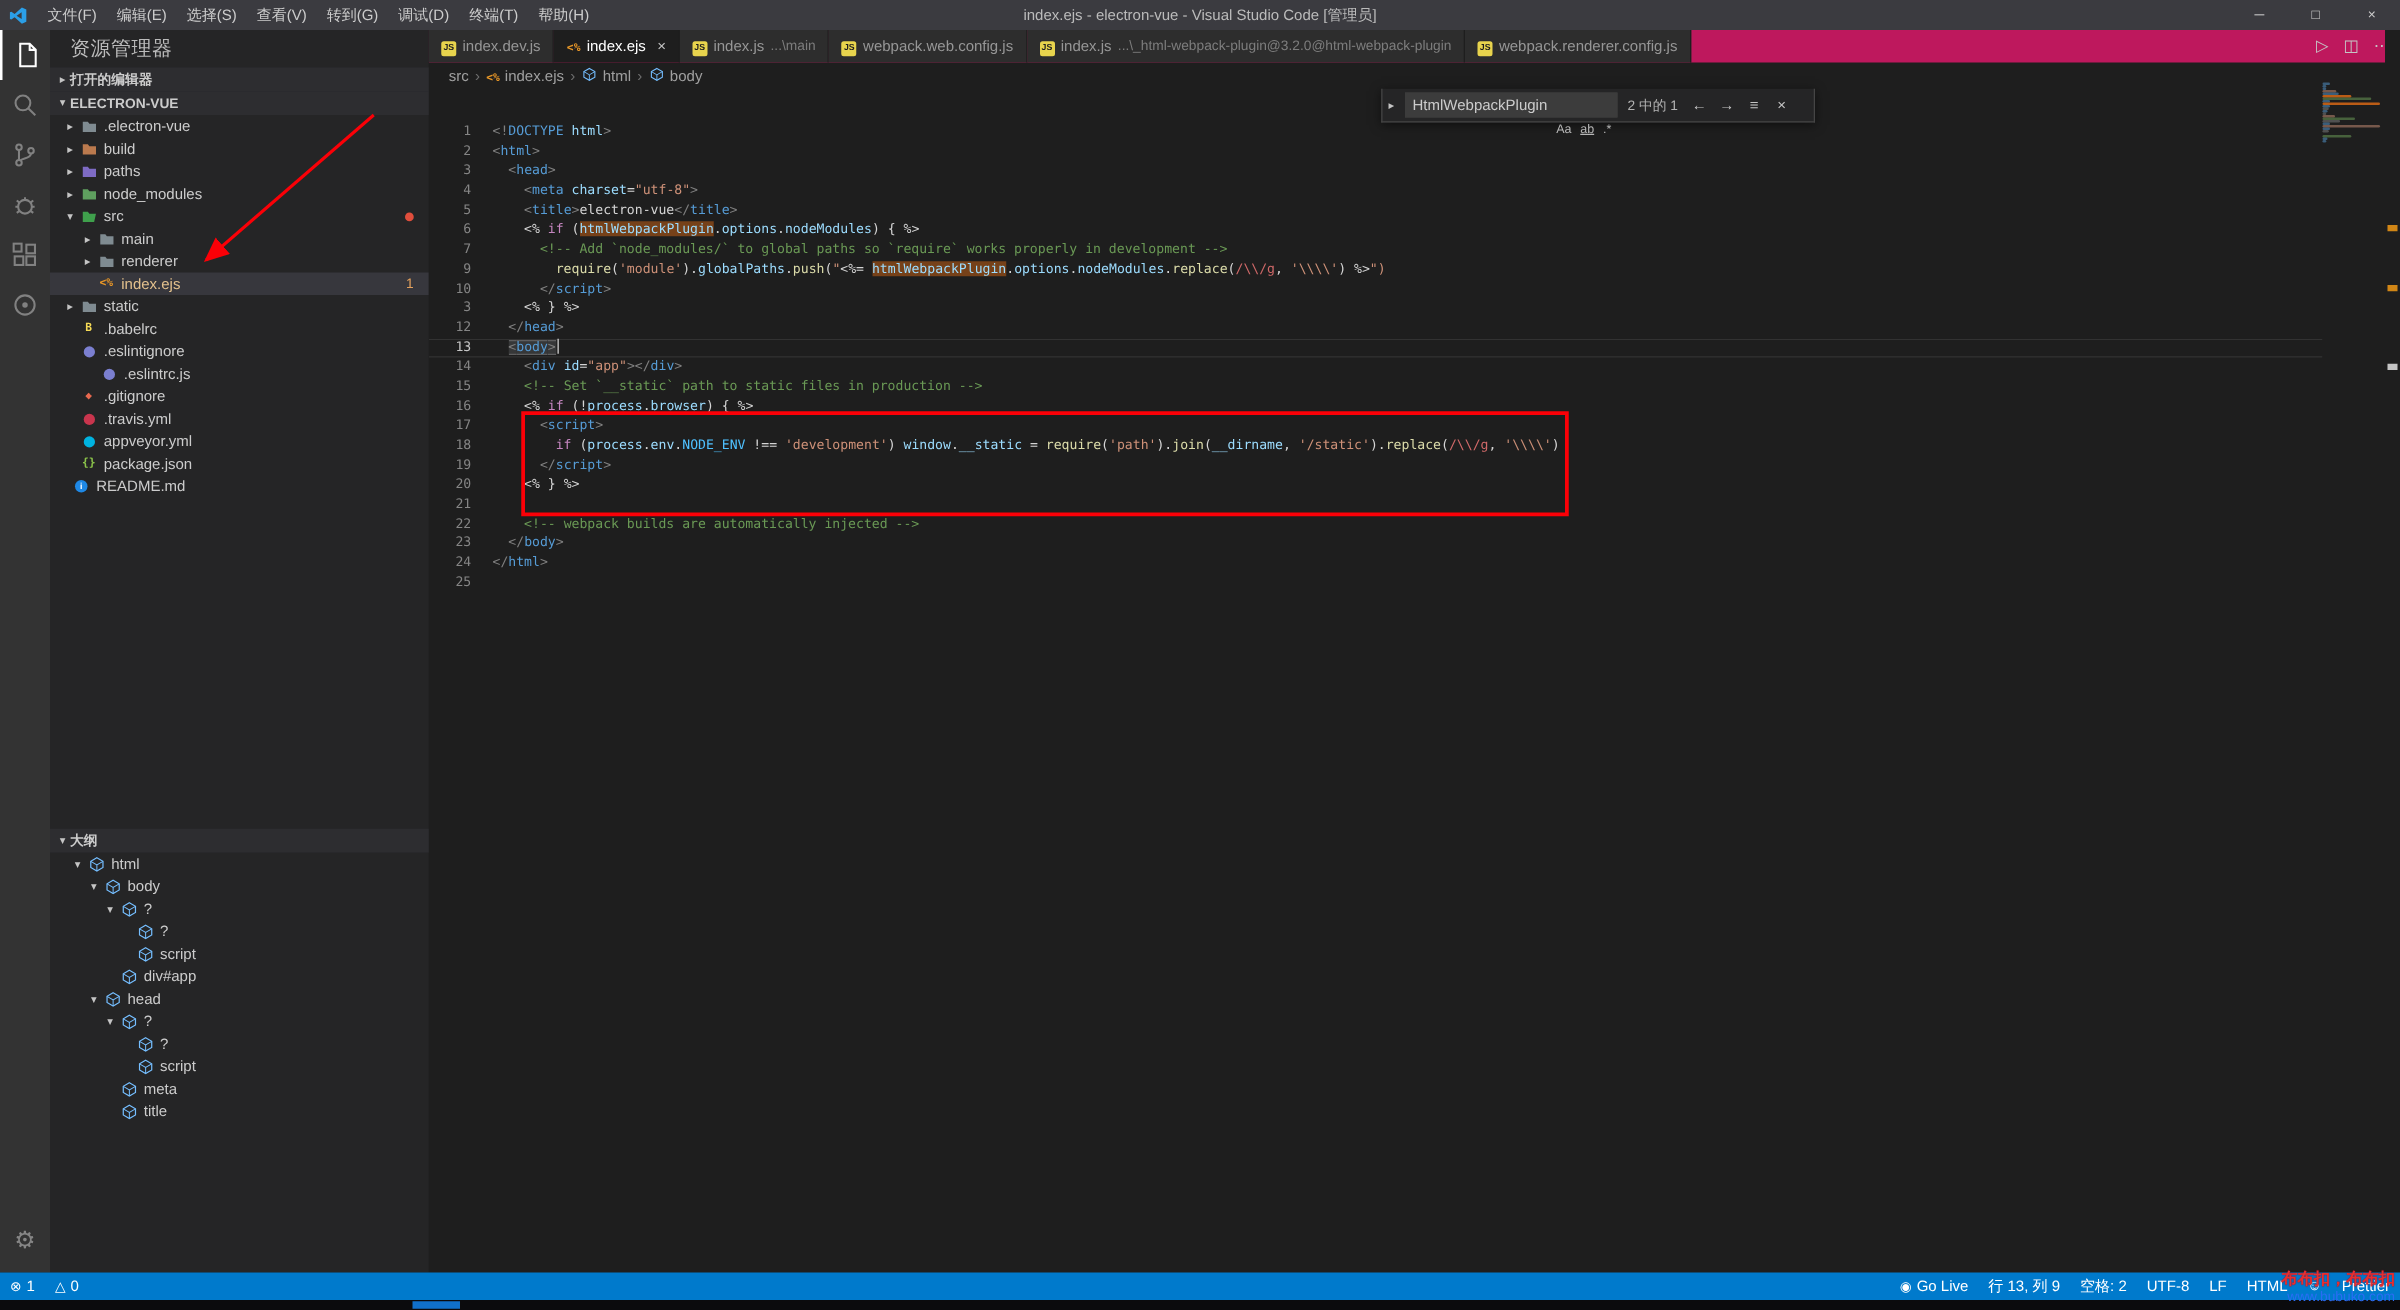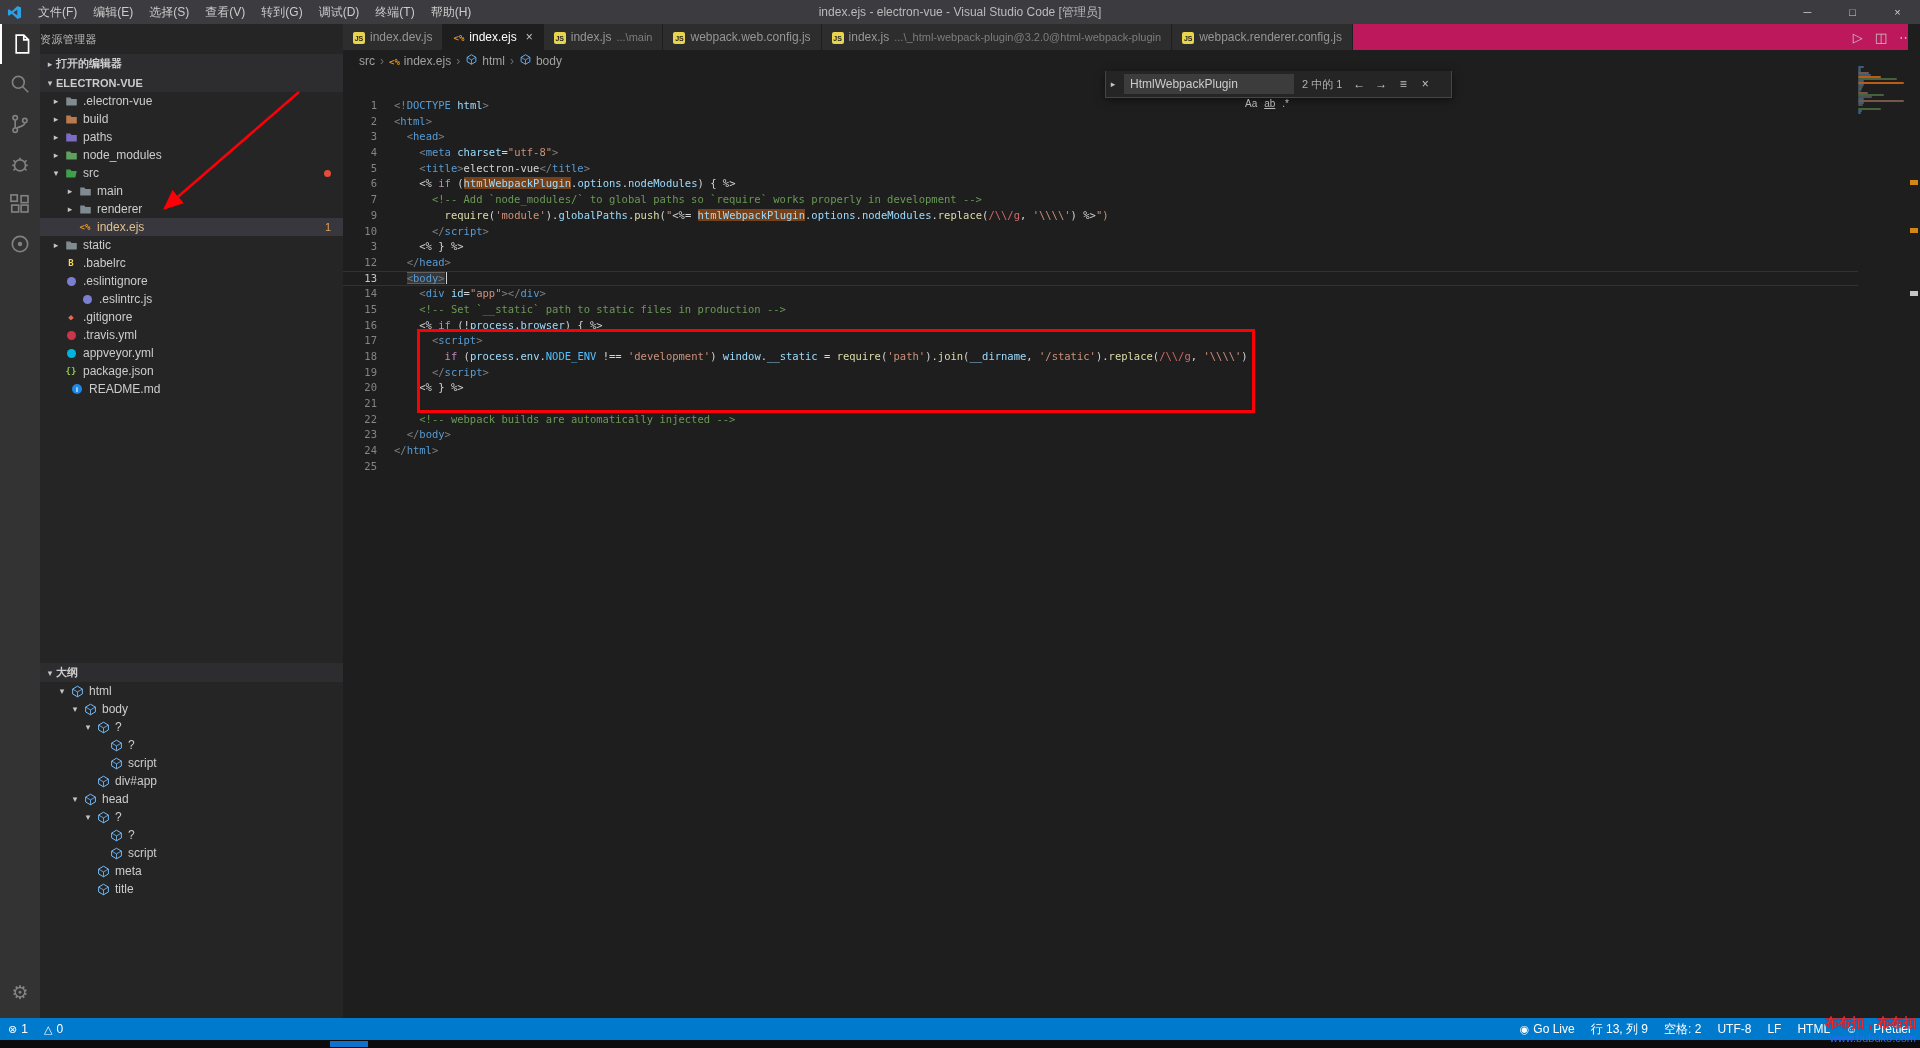--- a/index.html
+++ b/index.html
@@ -18,21 +18,21 @@
   .activitybar{position:absolute;left:0;top:24px;bottom:30px;width:40px;background:#333333;z-index:5;
     display:flex;flex-direction:column;align-items:center}
   .ab-item{width:40px;height:40px;display:flex;align-items:center;justify-content:center;color:#818181}
   .ab-item svg{width:22px;height:22px;fill:none;stroke:currentColor;stroke-width:1.2}
   .ab-item.active{color:#ffffff;border-left:2px solid #ffffff}
   .ab-bottom{margin-top:auto;margin-bottom:6px}
   .gear-glyph{font-size:19px;line-height:1;color:#858585}
   
   .sidebar{position:absolute;left:40px;top:24px;bottom:30px;width:303px;background:#252526;
     display:flex;flex-direction:column;font-size:12px;z-index:4}
-  .sb-title{height:30px;display:flex;align-items:center;font-size:11px;color:#bbbbbb;letter-spacing:.4px}
+  .sb-title{height:30px;display:flex;align-items:center;padding-left:16px;font-size:16px;color:#bbbbbb;letter-spacing:.4px}
   .sect-h{height:19px;display:flex;align-items:center;padding-left:4px;font-weight:bold;font-size:11px;color:#cccccc;background:#2d2d30}
   .sect-h .chev{width:14px;text-align:center;font-size:9px}
   .tree,.outline{overflow:hidden}
   .row{height:18px;display:flex;align-items:center;white-space:nowrap;color:#cccccc;cursor:pointer}
   .row.selected{background:#37373d}
   .row.selected .lbl{color:#e2c08d}
   .chev{width:12px;flex:0 0 12px;text-align:center;font-size:9px;color:#c5c5c5}
   .tree-icon{width:18px;flex:0 0 18px;display:inline-flex;justify-content:center;align-items:center}
   .fico{width:13px;height:13px}
   .sq{width:12px;height:12px;border-radius:2px;font:bold 7px "Liberation Sans",sans-serif;
@@ -312,21 +312,21 @@
         </span>
         <span class="lbl">appveyor.yml</span>
       </div>
       <div class="row" style="padding-left: 10px;">
         <span class="chev"></span>
         <span class="tree-icon">
           <span class="txt" style="color:#8bc34a">{}</span>
         </span>
         <span class="lbl">package.json</span>
       </div>
-      <div class="row" style="padding-left: 16px;">
+      <div class="row" style="padding-left: 4px;">
         <span class="chev"></span>
         <span class="tree-icon">
           <span class="dot info" style="background:#1e88e5">i</span>
         </span>
         <span class="lbl">README.md</span>
       </div>
     </div>
   <div class="spacer"></div>
   <div class="sect-h">
     <span class="chev">▾</span>

